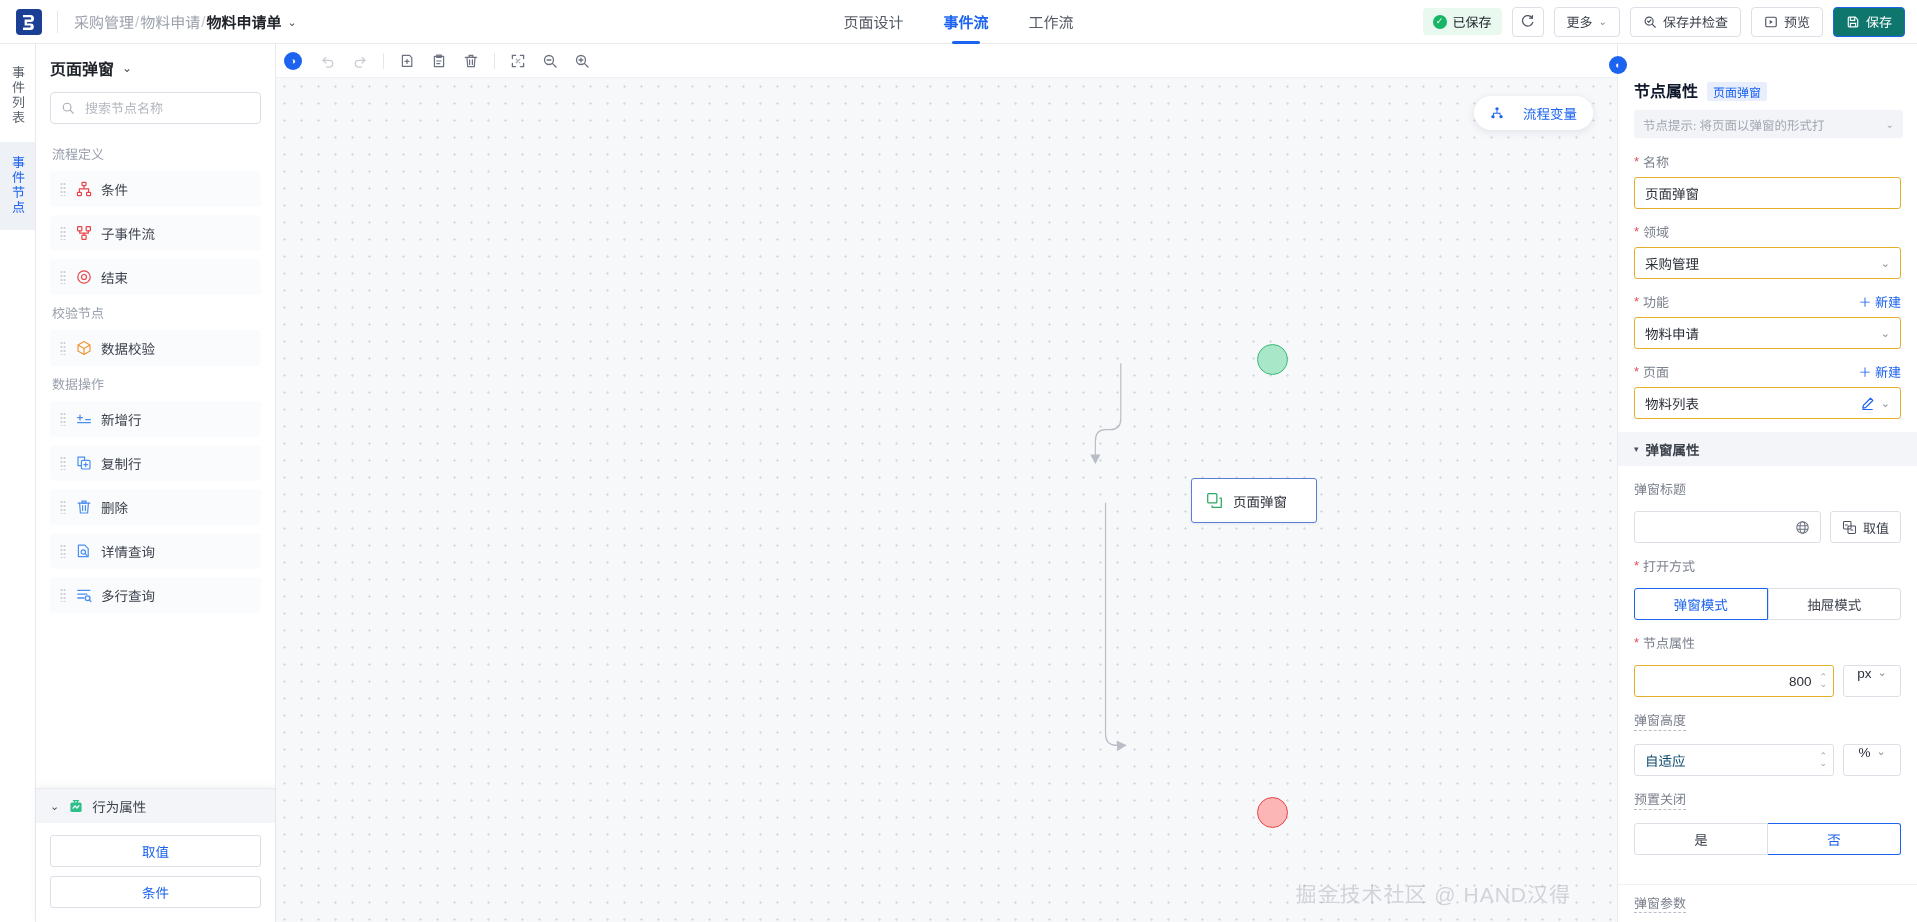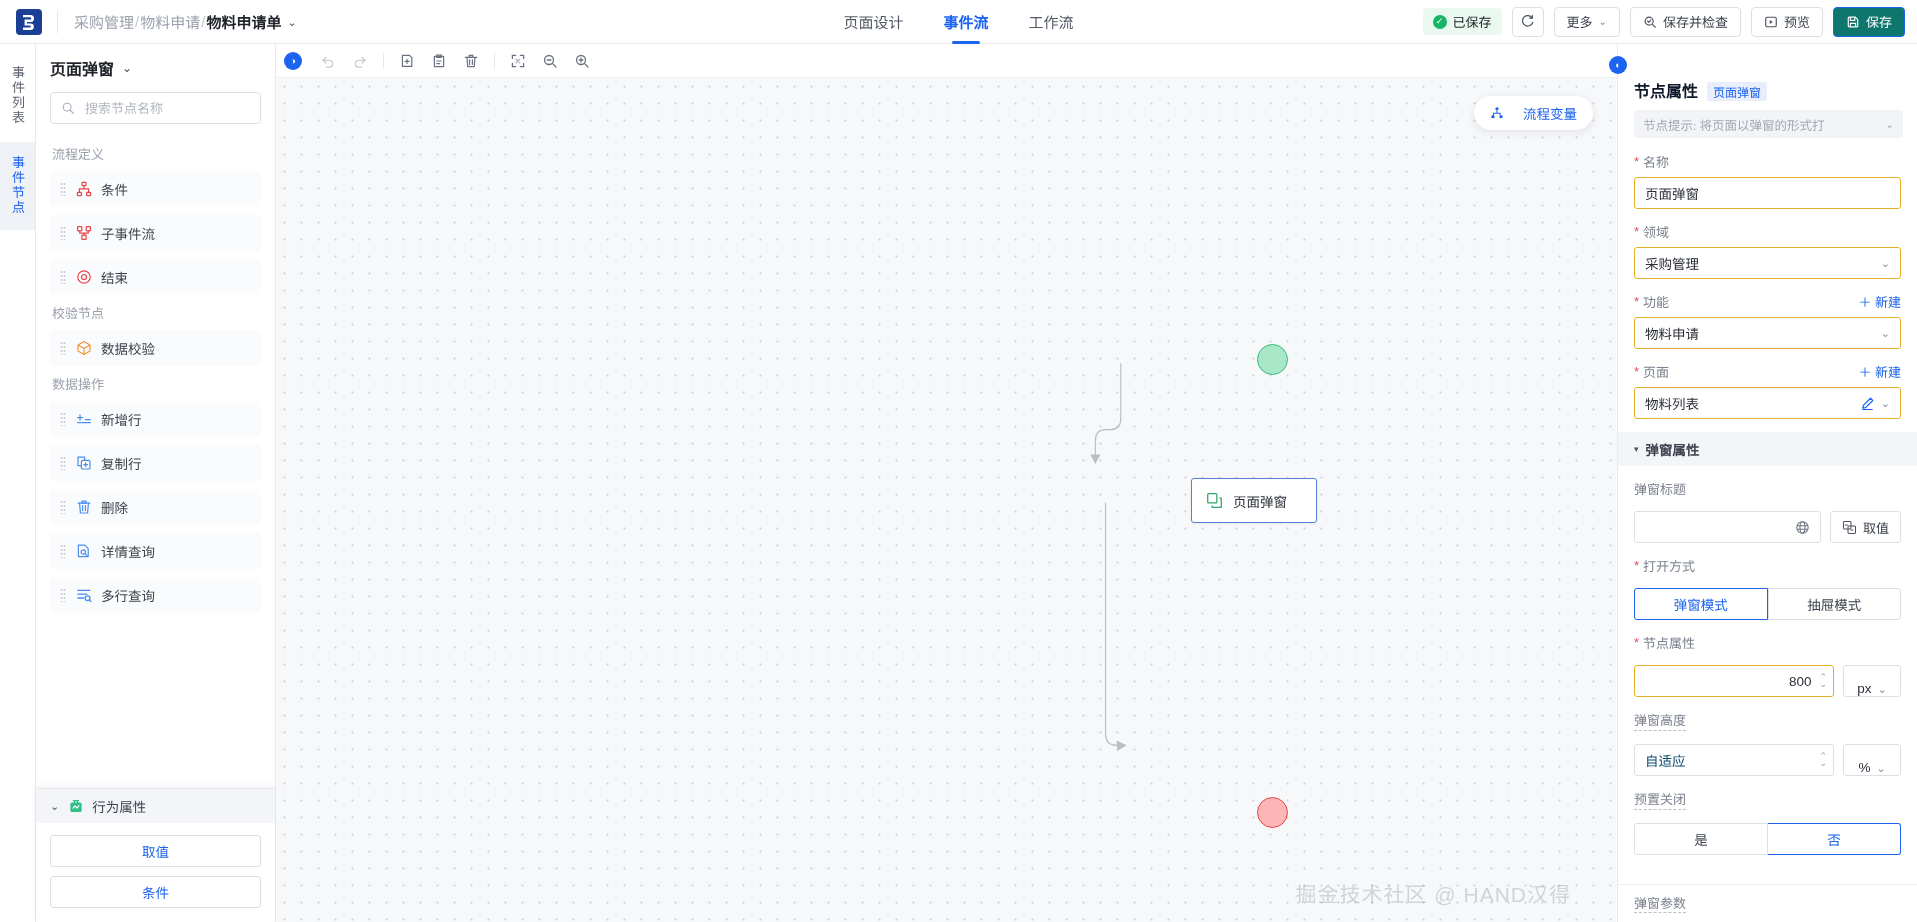--- a/index.html
+++ b/index.html
@@ -288,21 +288,21 @@
   .num-in {
     flex:1; height:32px; border:1px solid #dcdfe6; border-radius:3px; background:#fff;
     display:flex; align-items:center; padding:0 6px 0 10px; min-width:0;
   }
   .num-in.warn { border-color:#e6b02c; }
   .num-in .nv { flex:1; text-align:right; font-size:13.5px; color:#2b2f38; }
   .num-in .nv.ph { text-align:left; color:#0c4a6e; }
   .spin { display:flex; flex-direction:column; margin-left:8px; color:#9aa0ac; line-height:7px; font-size:9px; }
   .unit {
     width:58px; height:32px; border:1px solid #dcdfe6; border-radius:3px; background:#fff;
-    display:flex; align-items:flex-end; justify-content:center; gap:6px;
+    display:flex; align-items:flex-start; justify-content:center; gap:6px;
     font-size:13.5px; color:#2b2f38;
   }
   .unit .cv { font-size:11px; color:#8a9099; }
   .dotted { border-bottom:1px dashed #b9bec8; padding-bottom:1px; }
   .props-foot {
     border-top:1px solid #eef0f3; padding:8px 16px 10px 16px;
   }
   .foot-lbl { font-size:13px; color:#7b818d; }
   svg { display:block; }
 </style>

